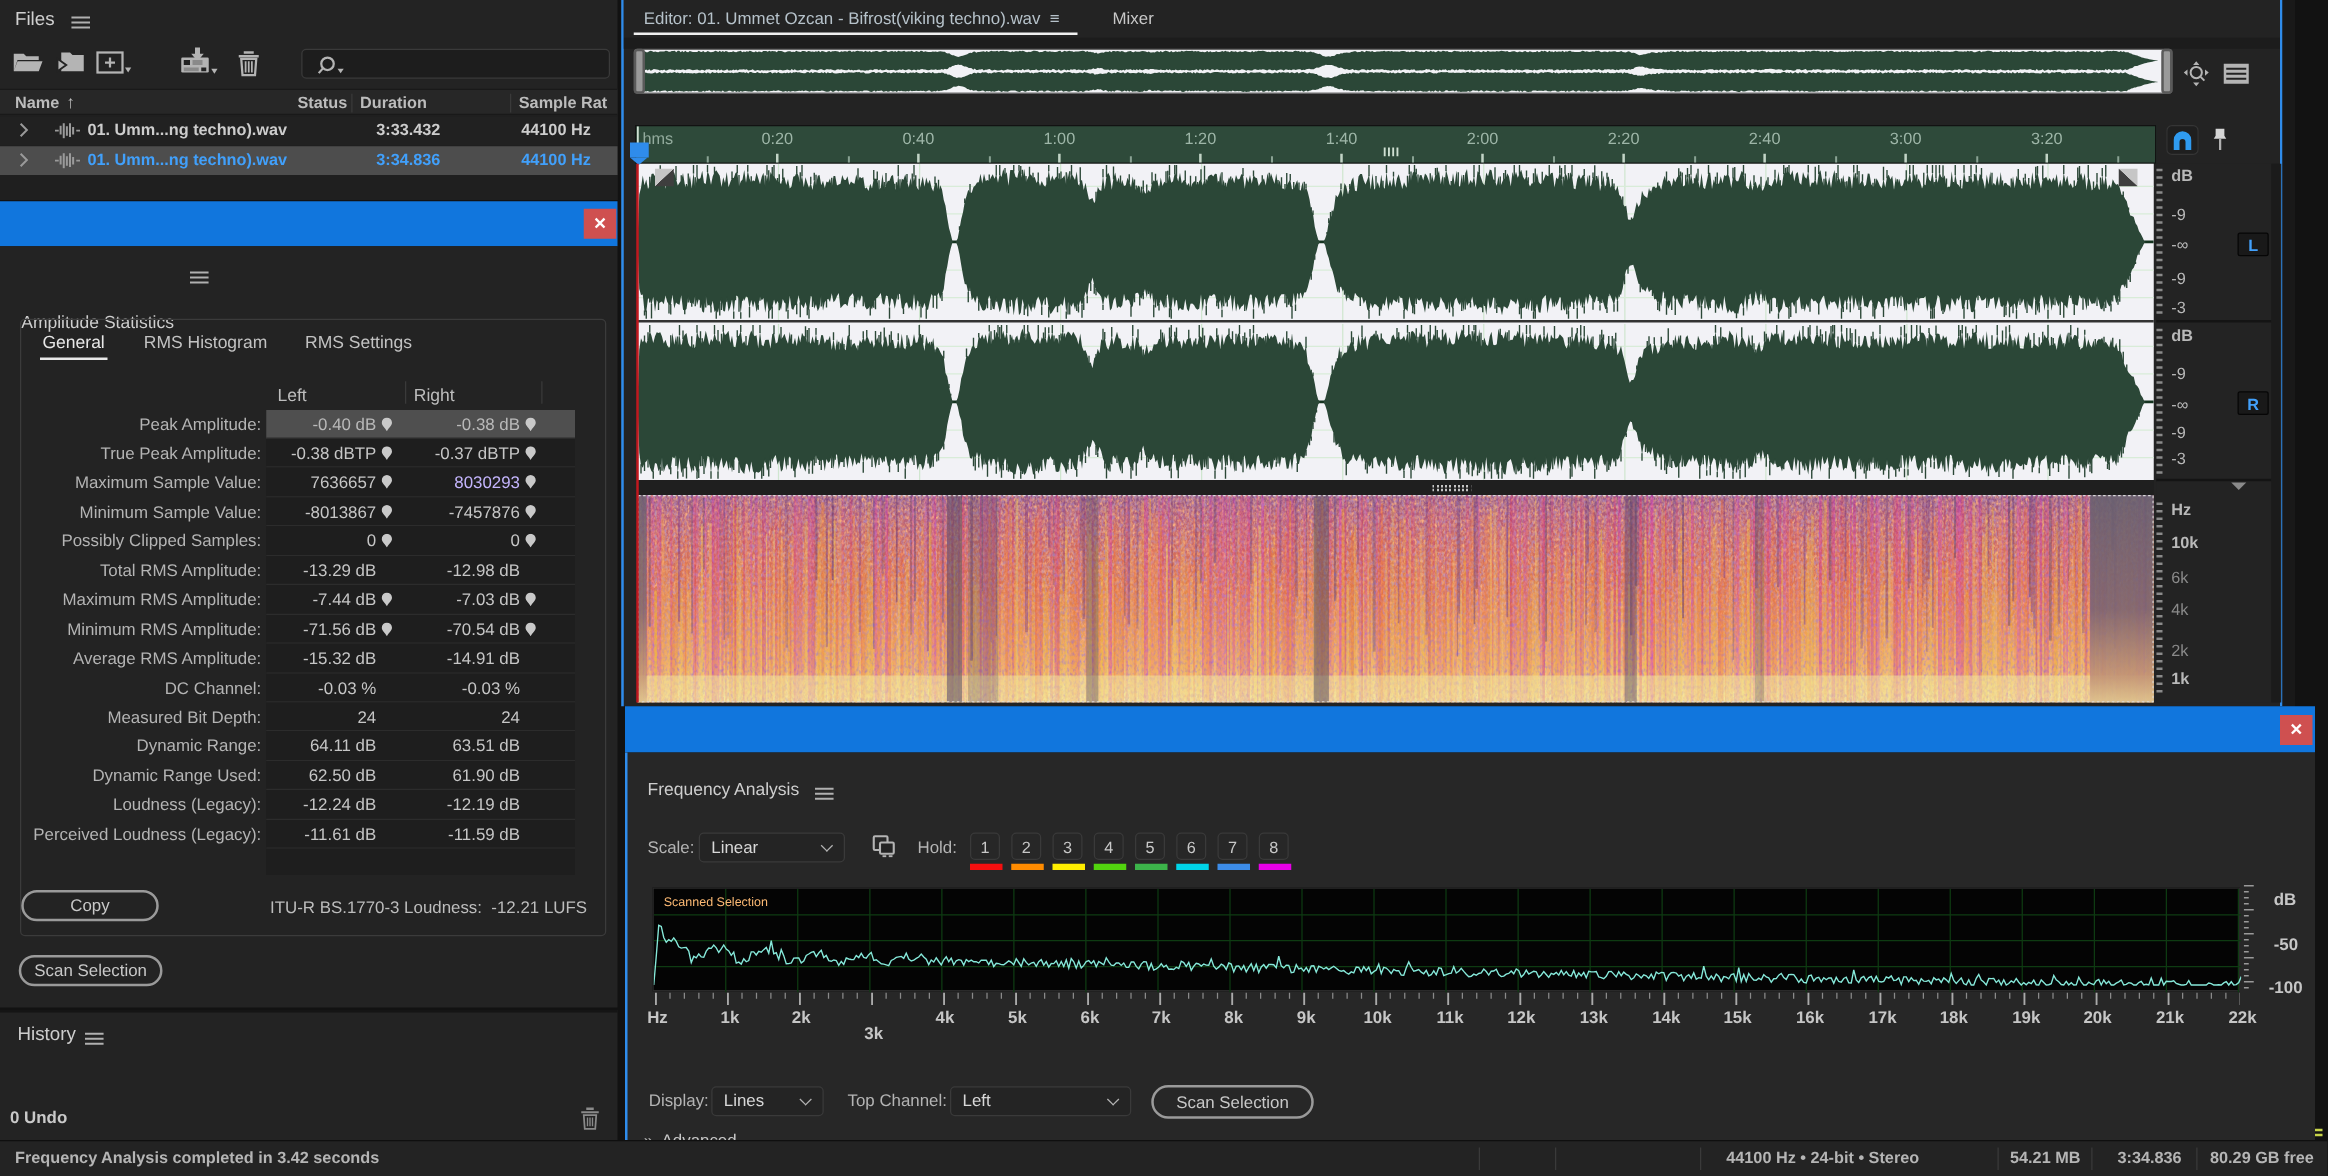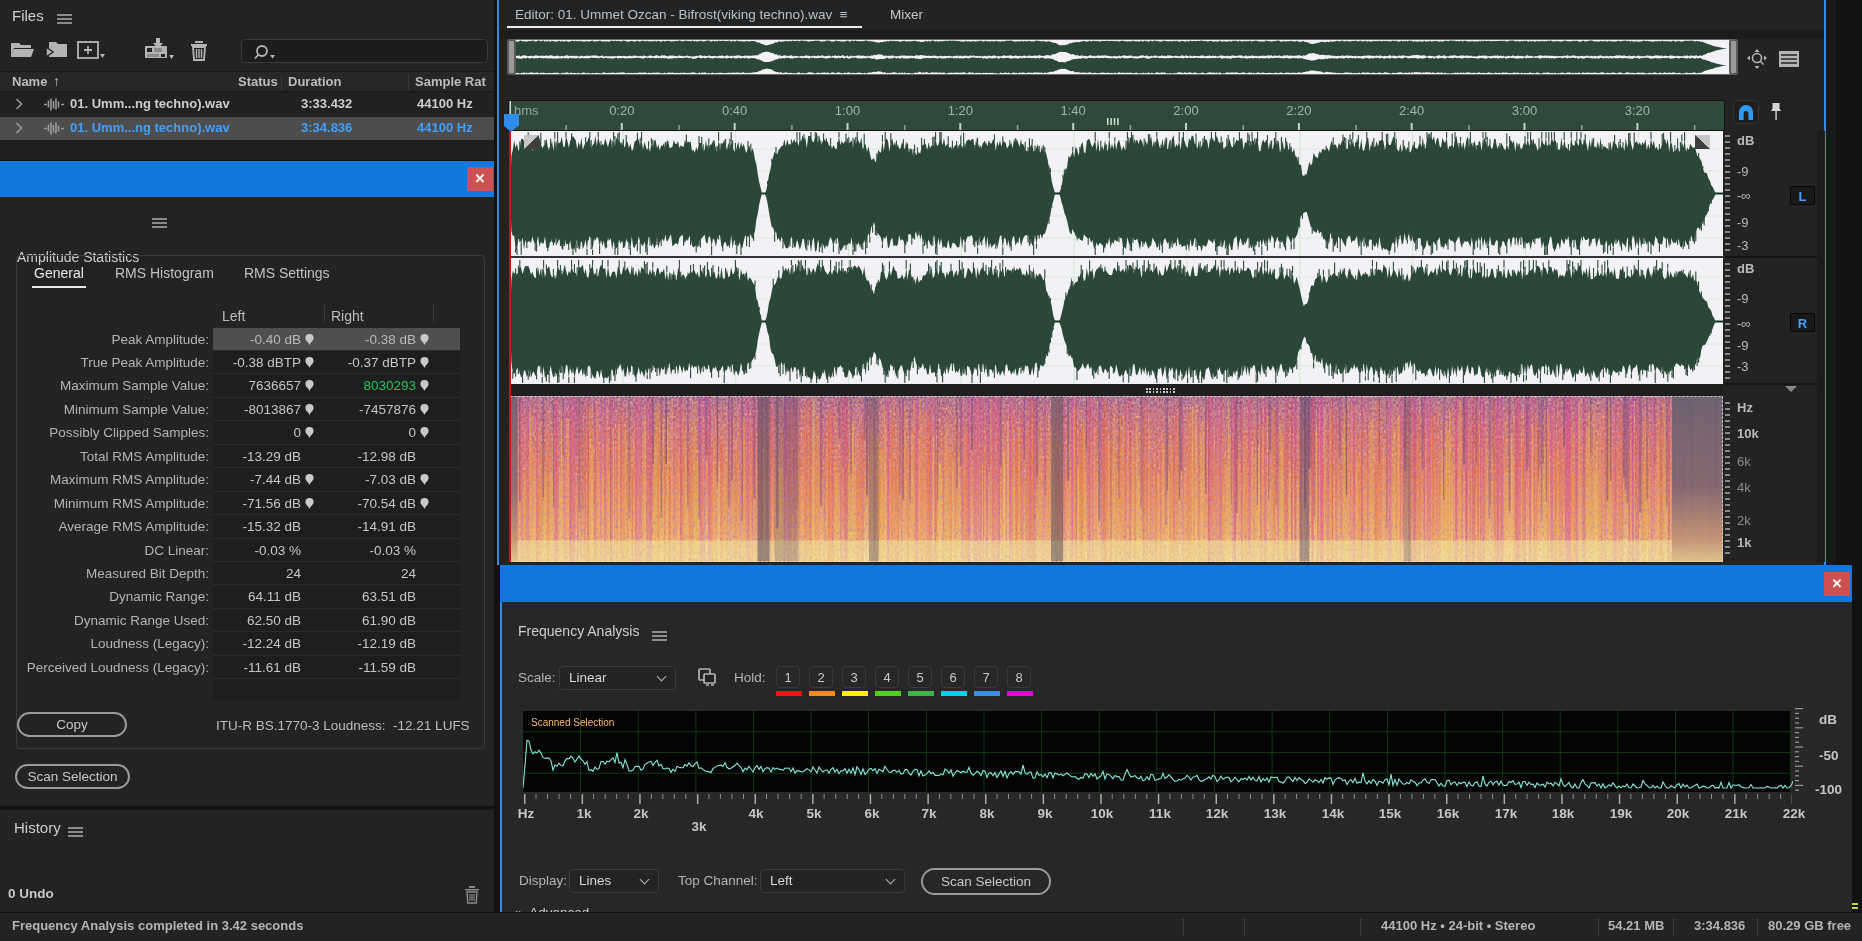--- a/index.html
+++ b/index.html
@@ -195,21 +195,21 @@
                 <path d="M4.5 11 C3 7.8 0.4 6.6 0.4 4.1 A4.1 4.1 0 0 1 8.6 4.1 C8.6 6.6 6 7.8 4.5 11 Z" fill="#c9c9c9"></path>
               </svg></span></div>
         </div>
       </div>
       <div class="strow" style="top:177.4px;">
         <div class="stlab">Maximum Sample Value:</div>
         <div class="stcells" style="">
           <div class="stc1" style="color:#c6c6c6">7636657<span class="drop"><svg width="9" height="11" viewBox="0 0 9 11">
                 <path d="M4.5 11 C3 7.8 0.4 6.6 0.4 4.1 A4.1 4.1 0 0 1 8.6 4.1 C8.6 6.6 6 7.8 4.5 11 Z" fill="#c9c9c9"></path>
               </svg></span></div>
-          <div class="stc2" style="color:#22c55e">8030293<span class="drop"><svg width="9" height="11" viewBox="0 0 9 11">
+          <div class="stc2" style="color:#c4b5fd">8030293<span class="drop"><svg width="9" height="11" viewBox="0 0 9 11">
                 <path d="M4.5 11 C3 7.8 0.4 6.6 0.4 4.1 A4.1 4.1 0 0 1 8.6 4.1 C8.6 6.6 6 7.8 4.5 11 Z" fill="#c9c9c9"></path>
               </svg></span></div>
         </div>
       </div>
       <div class="strow" style="top:200.8px;">
         <div class="stlab">Minimum Sample Value:</div>
         <div class="stcells" style="">
           <div class="stc1" style="color:#c6c6c6">-8013867<span class="drop"><svg width="9" height="11" viewBox="0 0 9 11">
                 <path d="M4.5 11 C3 7.8 0.4 6.6 0.4 4.1 A4.1 4.1 0 0 1 8.6 4.1 C8.6 6.6 6 7.8 4.5 11 Z" fill="#c9c9c9"></path>
               </svg></span></div>
@@ -259,21 +259,21 @@
         </div>
       </div>
       <div class="strow" style="top:318.1px;">
         <div class="stlab">Average RMS Amplitude:</div>
         <div class="stcells" style="">
           <div class="stc1" style="color:#c6c6c6">-15.32 dB</div>
           <div class="stc2" style="color:#c6c6c6">-14.91 dB</div>
         </div>
       </div>
       <div class="strow" style="top:341.5px;">
-        <div class="stlab">DC Linear:</div>
+        <div class="stlab">DC Channel:</div>
         <div class="stcells" style="">
           <div class="stc1" style="color:#c6c6c6">-0.03 %</div>
           <div class="stc2" style="color:#c6c6c6">-0.03 %</div>
         </div>
       </div>
       <div class="strow" style="top:365.0px;">
         <div class="stlab">Measured Bit Depth:</div>
         <div class="stcells" style="">
           <div class="stc1" style="color:#c6c6c6">24</div>
           <div class="stc2" style="color:#c6c6c6">24</div>

